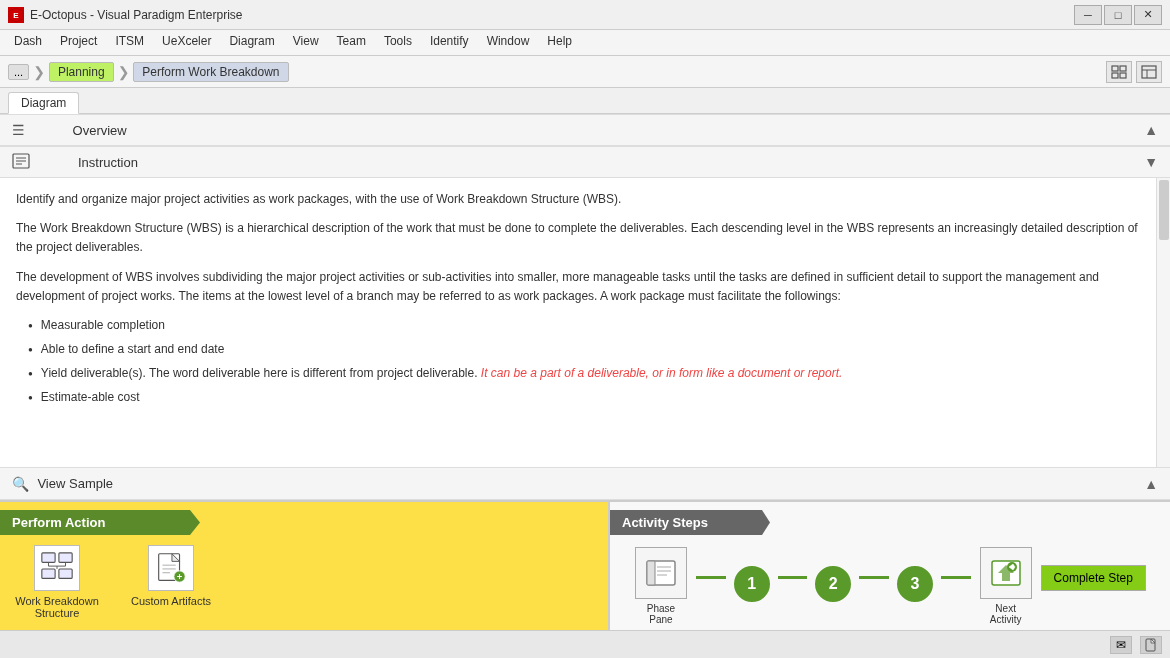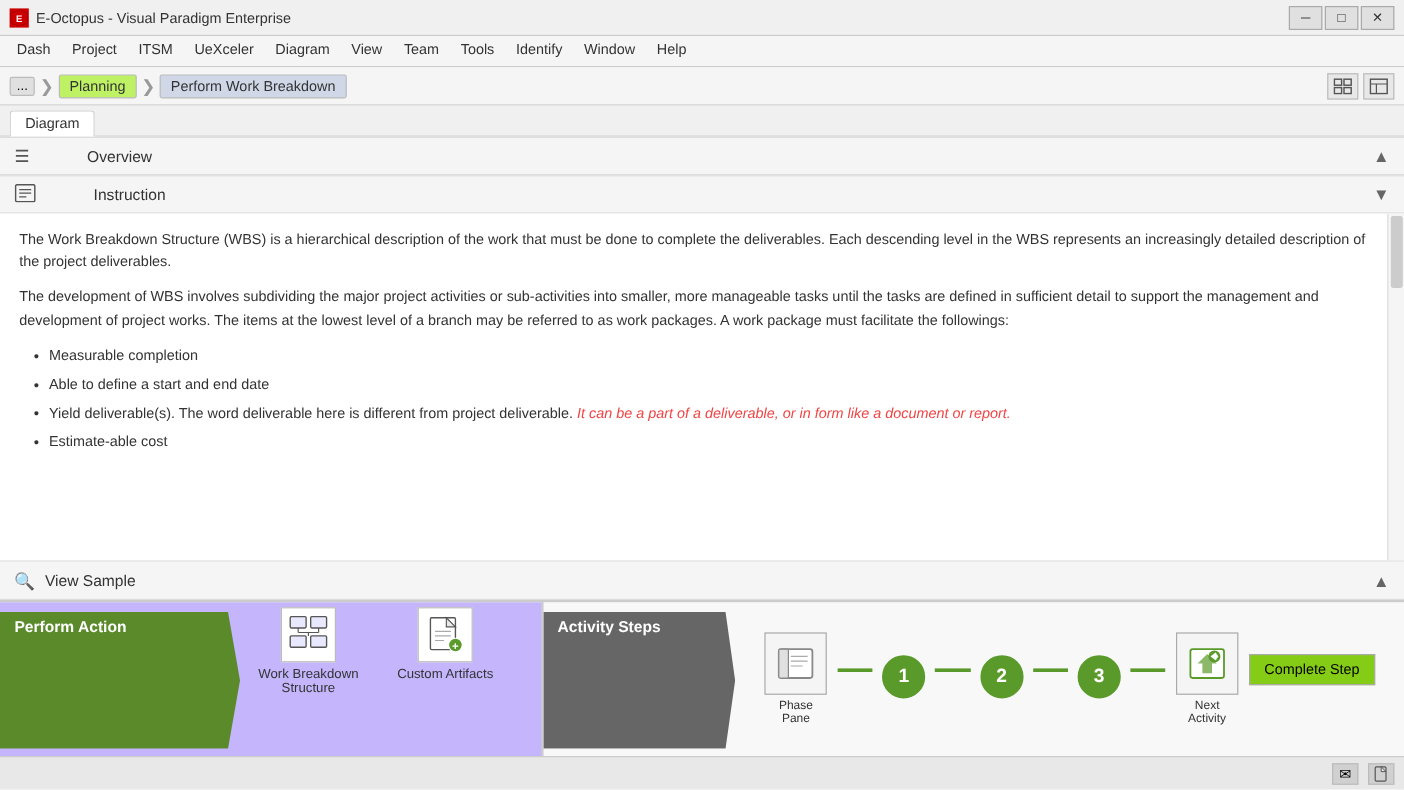--- a/index.html
+++ b/index.html
@@ -203,24 +203,24 @@
     
     .bottom-panel {
       display: flex;
       height: 130px;
       border-top: 2px solid #ccc;
     }
 
     
     .perform-action {
       width: 610px;
-      background: #c4b5fd;
+      background: #fde047;
       border-right: 2px solid #ccc;
       display: flex;
-      flex-direction: row;
+      flex-direction: column;
     }
     .perform-action-header {
       background: #5a8a2a;
       color: white;
       font-size: 13px;
       font-weight: bold;
       padding: 5px 12px;
       clip-path: polygon(0 0, 95% 0, 100% 50%, 95% 100%, 0 100%);
       width: 200px;
       margin: 8px 0 6px 0;
@@ -250,21 +250,21 @@
       font-size: 11px;
       color: #333;
       text-align: center;
     }
 
     
     .activity-steps {
       flex: 1;
       background: #f8f8f8;
       display: flex;
-      flex-direction: row;
+      flex-direction: column;
     }
     .activity-steps-header {
       background: #666;
       color: white;
       font-size: 13px;
       font-weight: bold;
       padding: 5px 12px;
       clip-path: polygon(0 0, 95% 0, 100% 50%, 95% 100%, 0 100%);
       width: 160px;
       margin: 8px 0 6px 0;
@@ -439,20 +439,21 @@
         <line x1="4" y1="5" x2="14" y2="5" stroke="#555" stroke-width="1"></line>
         <line x1="4" y1="8" x2="14" y2="8" stroke="#555" stroke-width="1"></line>
         <line x1="4" y1="11" x2="10" y2="11" stroke="#555" stroke-width="1"></line>
       </svg>
     </span>
     <span class="title">Instruction</span>
     <span class="toggle">▼</span>
   </div>
 
   <div class="instruction-content" style="position:relative;">
+    <p>Identify and organize major project activities as work packages, with the use of Work Breakdown Structure (WBS).</p>
     <p>The Work Breakdown Structure (WBS) is a hierarchical description of the work that must be done to complete the deliverables. Each descending level in the WBS represents an increasingly detailed description of the project deliverables.</p>
     <p>The development of WBS involves subdividing the major project activities or sub-activities into smaller, more manageable tasks until the tasks are defined in sufficient detail to support the management and development of project works. The items at the lowest level of a branch may be referred to as work packages. A work package must facilitate the followings:</p>
     <ul>
       <li>Measurable completion</li>
       <li>Able to define a start and end date</li>
       <li>Yield deliverable(s). The word deliverable here is different from project deliverable. <span class="text-blue">It can be a part of a deliverable, or in form like a document or report.</span></li>
       <li>Estimate-able cost</li>
     </ul>
     <div class="scrollbar-track">
       <div class="scrollbar-thumb"></div>

